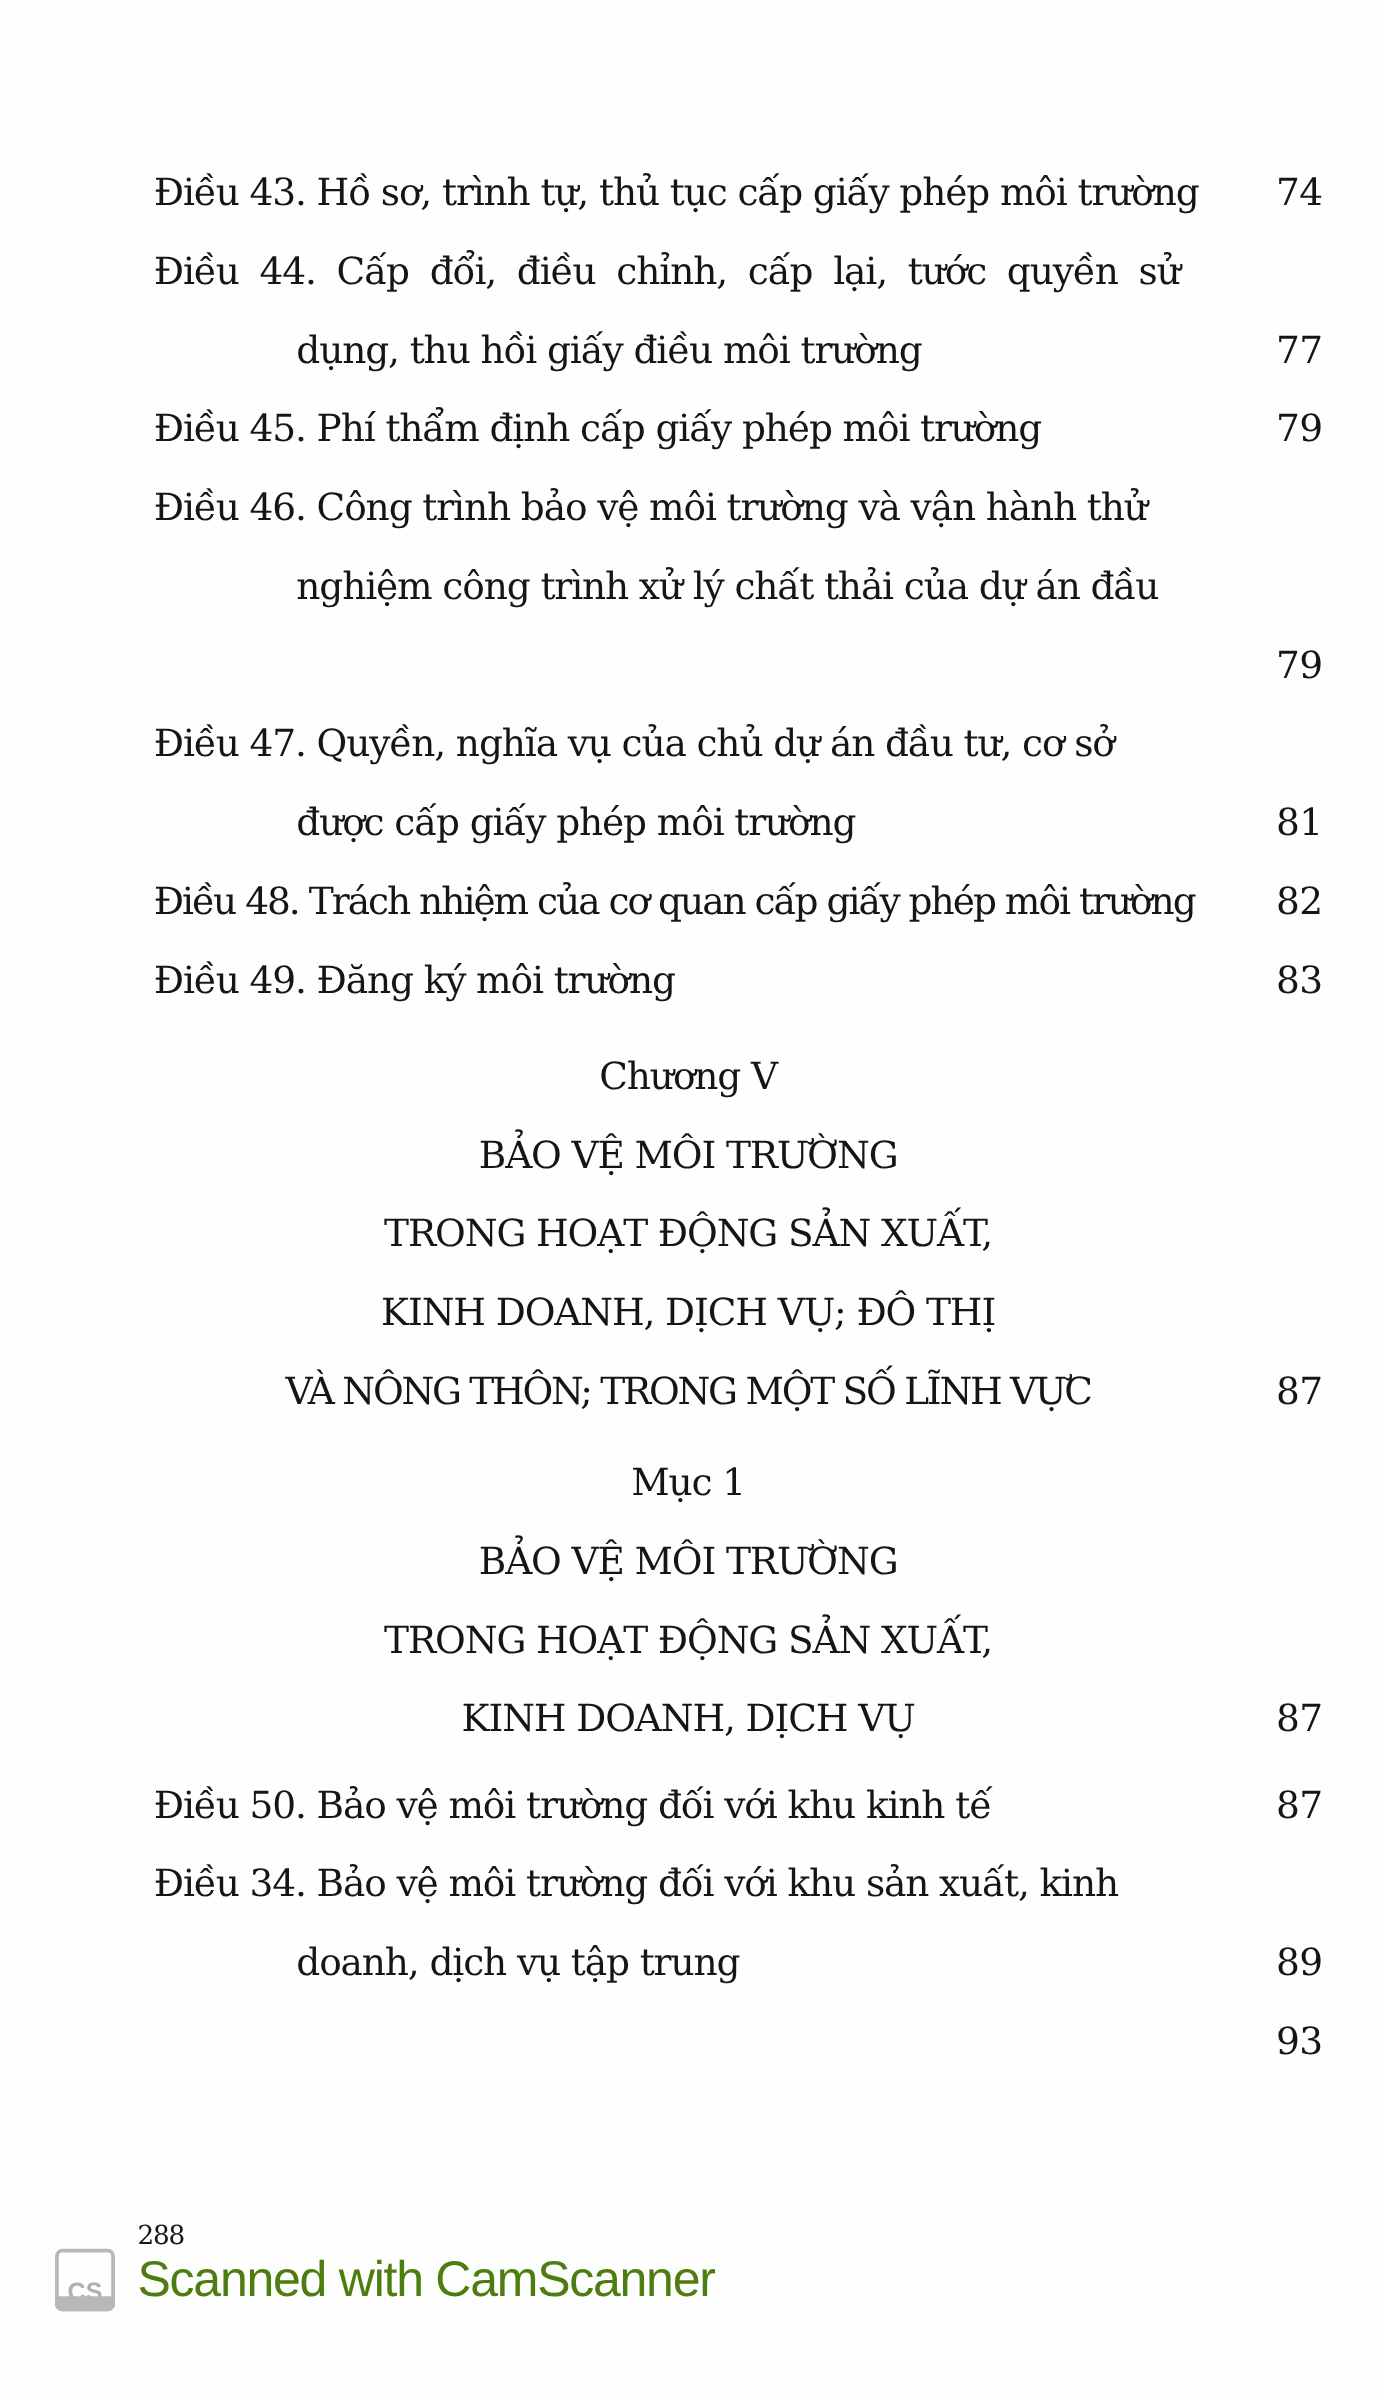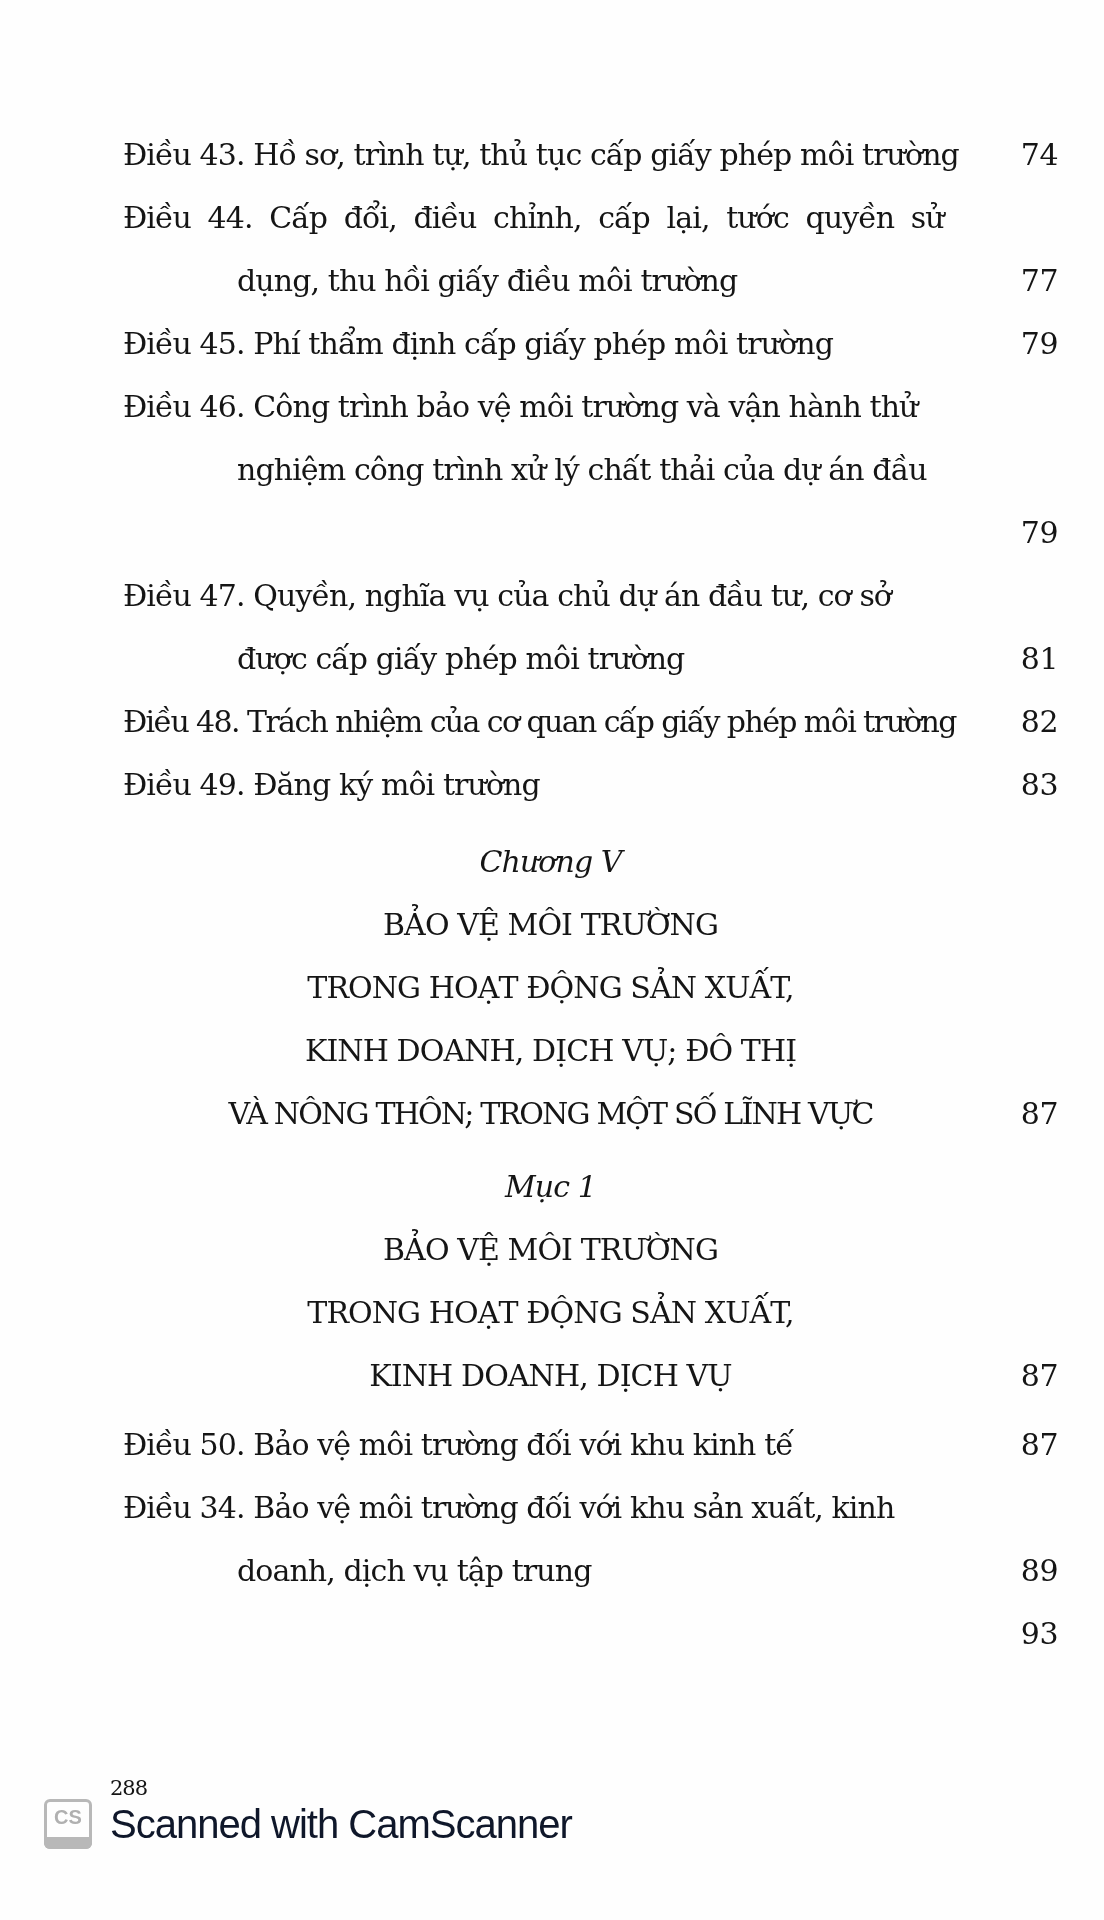--- a/index.html
+++ b/index.html
@@ -3,27 +3,27 @@
 <meta charset="utf-8">
 <style>
   html, body { margin:0; padding:0; }
   body { width:1104px; height:1920px; background:#fefefe; position:relative; overflow:hidden;
          font-family:"DejaVu Serif","Liberation Serif",serif; color:#151515; }
   .line { position:absolute; left:105px; width:935px; height:63px; font-size:30px; line-height:63px; white-space:nowrap;margin-left:18px; }
   .line .txt { position:absolute; left:0; top:0; letter-spacing:-0.9px; transform-origin:left; }
   .line .pg { position:absolute; right:0; top:0; letter-spacing:-0.5px; }
   .indent .txt { left:114px; }
   .center .txt { left:0; right:80px; text-align:center; width:auto; }
-  .italic .txt { font-style:italic; }
+  .italic .txt { }
   .page-num { position:absolute; left:110px; top:1776px; font-size:21px; letter-spacing:-1px; }
   .cs-watermark { position:absolute; left:44px; top:1796px; height:56px; display:flex; align-items:center; }
   .cs-logo { width:48px; height:50px; border:3px solid #b8b8b8; border-radius:6px; box-sizing:border-box; position:relative; color:#b0b0b0;
-             font-family:"Liberation Sans",sans-serif; font-weight:bold; font-size:20px; display:flex; align-items:flex-start; justify-content:center; padding-top:4px; }
+             font-family:"Liberation Sans",sans-serif; font-weight:bold; font-size:20px; display:flex; align-items:flex-start; justify-content:center; padding-top:21px; }
   .cs-logo::after { content:""; position:absolute; left:-3px; right:-3px; bottom:-3px; height:12px; background:#b8b8b8; border-radius:0 0 6px 6px; }
-  .cs-text { margin-left:18px; font-family:"Liberation Sans",sans-serif; font-size:40px; color:#0f172a; letter-spacing:-1px; }
+  .cs-text { margin-left:18px; font-family:"Liberation Sans",sans-serif; font-size:40px; color:#4d7c0f; letter-spacing:-1px; }
 </style>
 </head>
 <body>
 
 <div>
   <div class="line" style="top:123px">
     <span class="txt">Điều 43. Hồ sơ, trình tự, thủ tục cấp giấy phép môi trường</span>
     <span class="pg">74</span>
   </div>
   <div class="line" style="top:186px">

